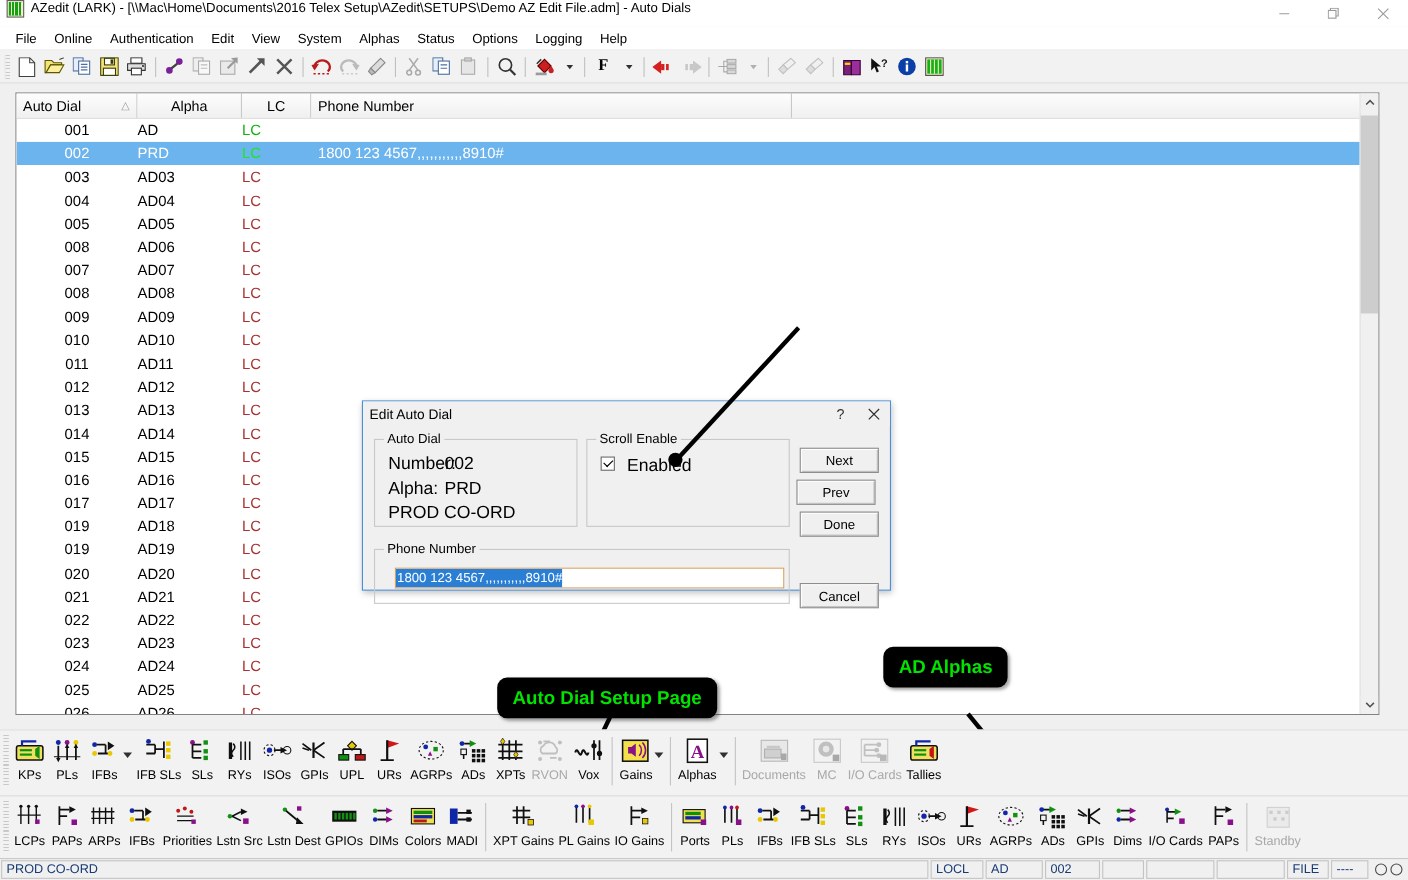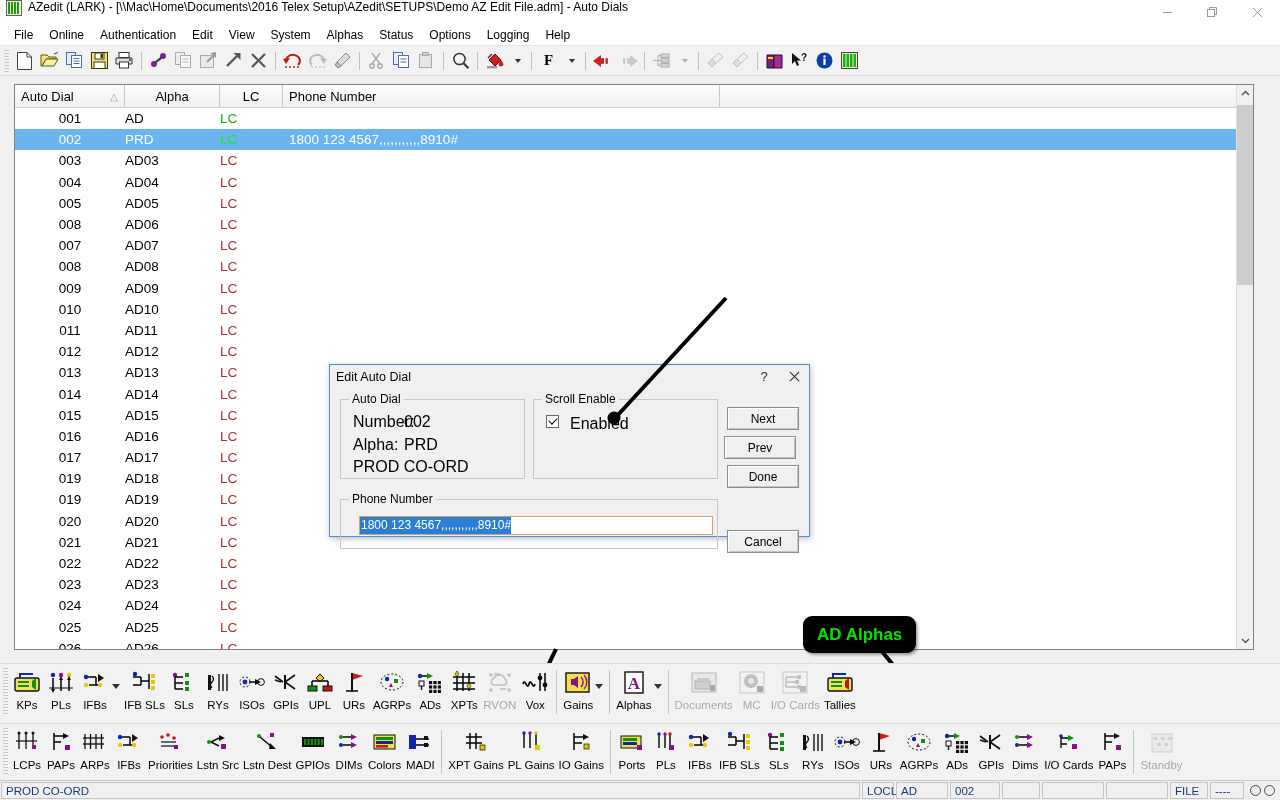--- a/index.html
+++ b/index.html
@@ -740,21 +740,22 @@
 
     <svg class="leader" style="left:0;top:0;width:1280px;height:800px;" viewBox="0 0 1280 800">
       <line x1="726" y1="222" x2="616" y2="341" stroke="#000" stroke-width="4"></line>
       <circle cx="614" cy="342" r="6.5" fill="#000"></circle>
       <line x1="556" y1="573" x2="508" y2="673" stroke="#000" stroke-width="4"></line>
       <circle cx="507" cy="674" r="6.5" fill="#000"></circle>
       <line x1="880" y1="573" x2="1018" y2="742" stroke="#000" stroke-width="4"></line>
       <circle cx="1019" cy="743" r="6.5" fill="#000"></circle>
     </svg>
 
-    <div class="callout" style="left:803px;top:540px;">AD Alphas</div>
+    <div class="callout" style="left:452px;top:540px;">Auto Dial Setup Page</div>
+    <div class="callout" style="left:803px;top:512px;">AD Alphas</div>
 
     <div class="dialog">
       <div class="dlg-title">
         <span>Edit Auto Dial</span>
         <div class="dlg-btns">
           <div class="dlg-btn">?</div>
           <div class="dlg-btn">
             <svg width="11" height="11" viewBox="0 0 11 11">
               <line x1="0.8" y1="0.8" x2="10.2" y2="10.2" stroke="#303030" stroke-width="1.1"></line>
               <line x1="10.2" y1="0.8" x2="0.8" y2="10.2" stroke="#303030" stroke-width="1.1"></line>
@@ -1460,21 +1461,21 @@
             <rect x="17.8" y="14" width="3" height="3" fill="#cccccc"></rect>
             <rect x="21.4" y="8" width="3" height="3" fill="#cccccc"></rect>
           </svg>
         </div>
         <div class="lab">Standby</div>
       </div>
     </div>
 
   <div class="statusbar">
     <div class="spane grow">PROD CO-ORD</div>
-    <div class="spane" style="width:32px;">LOCL</div>
+    <div class="spane" style="width:48px;">LOCL</div>
     <div class="spane" style="width:52px;">AD</div>
     <div class="spane" style="width:50px;">002</div>
     <div class="spane blank" style="width:38px;"></div>
     <div class="spane blank" style="width:62px;"></div>
     <div class="spane blank" style="width:62px;"></div>
     <div class="spane" style="width:38px;">FILE</div>
     <div class="spane" style="width:34px;">----</div>
     <div class="leds">
       <div class="led"></div>
       <div class="led"></div>

